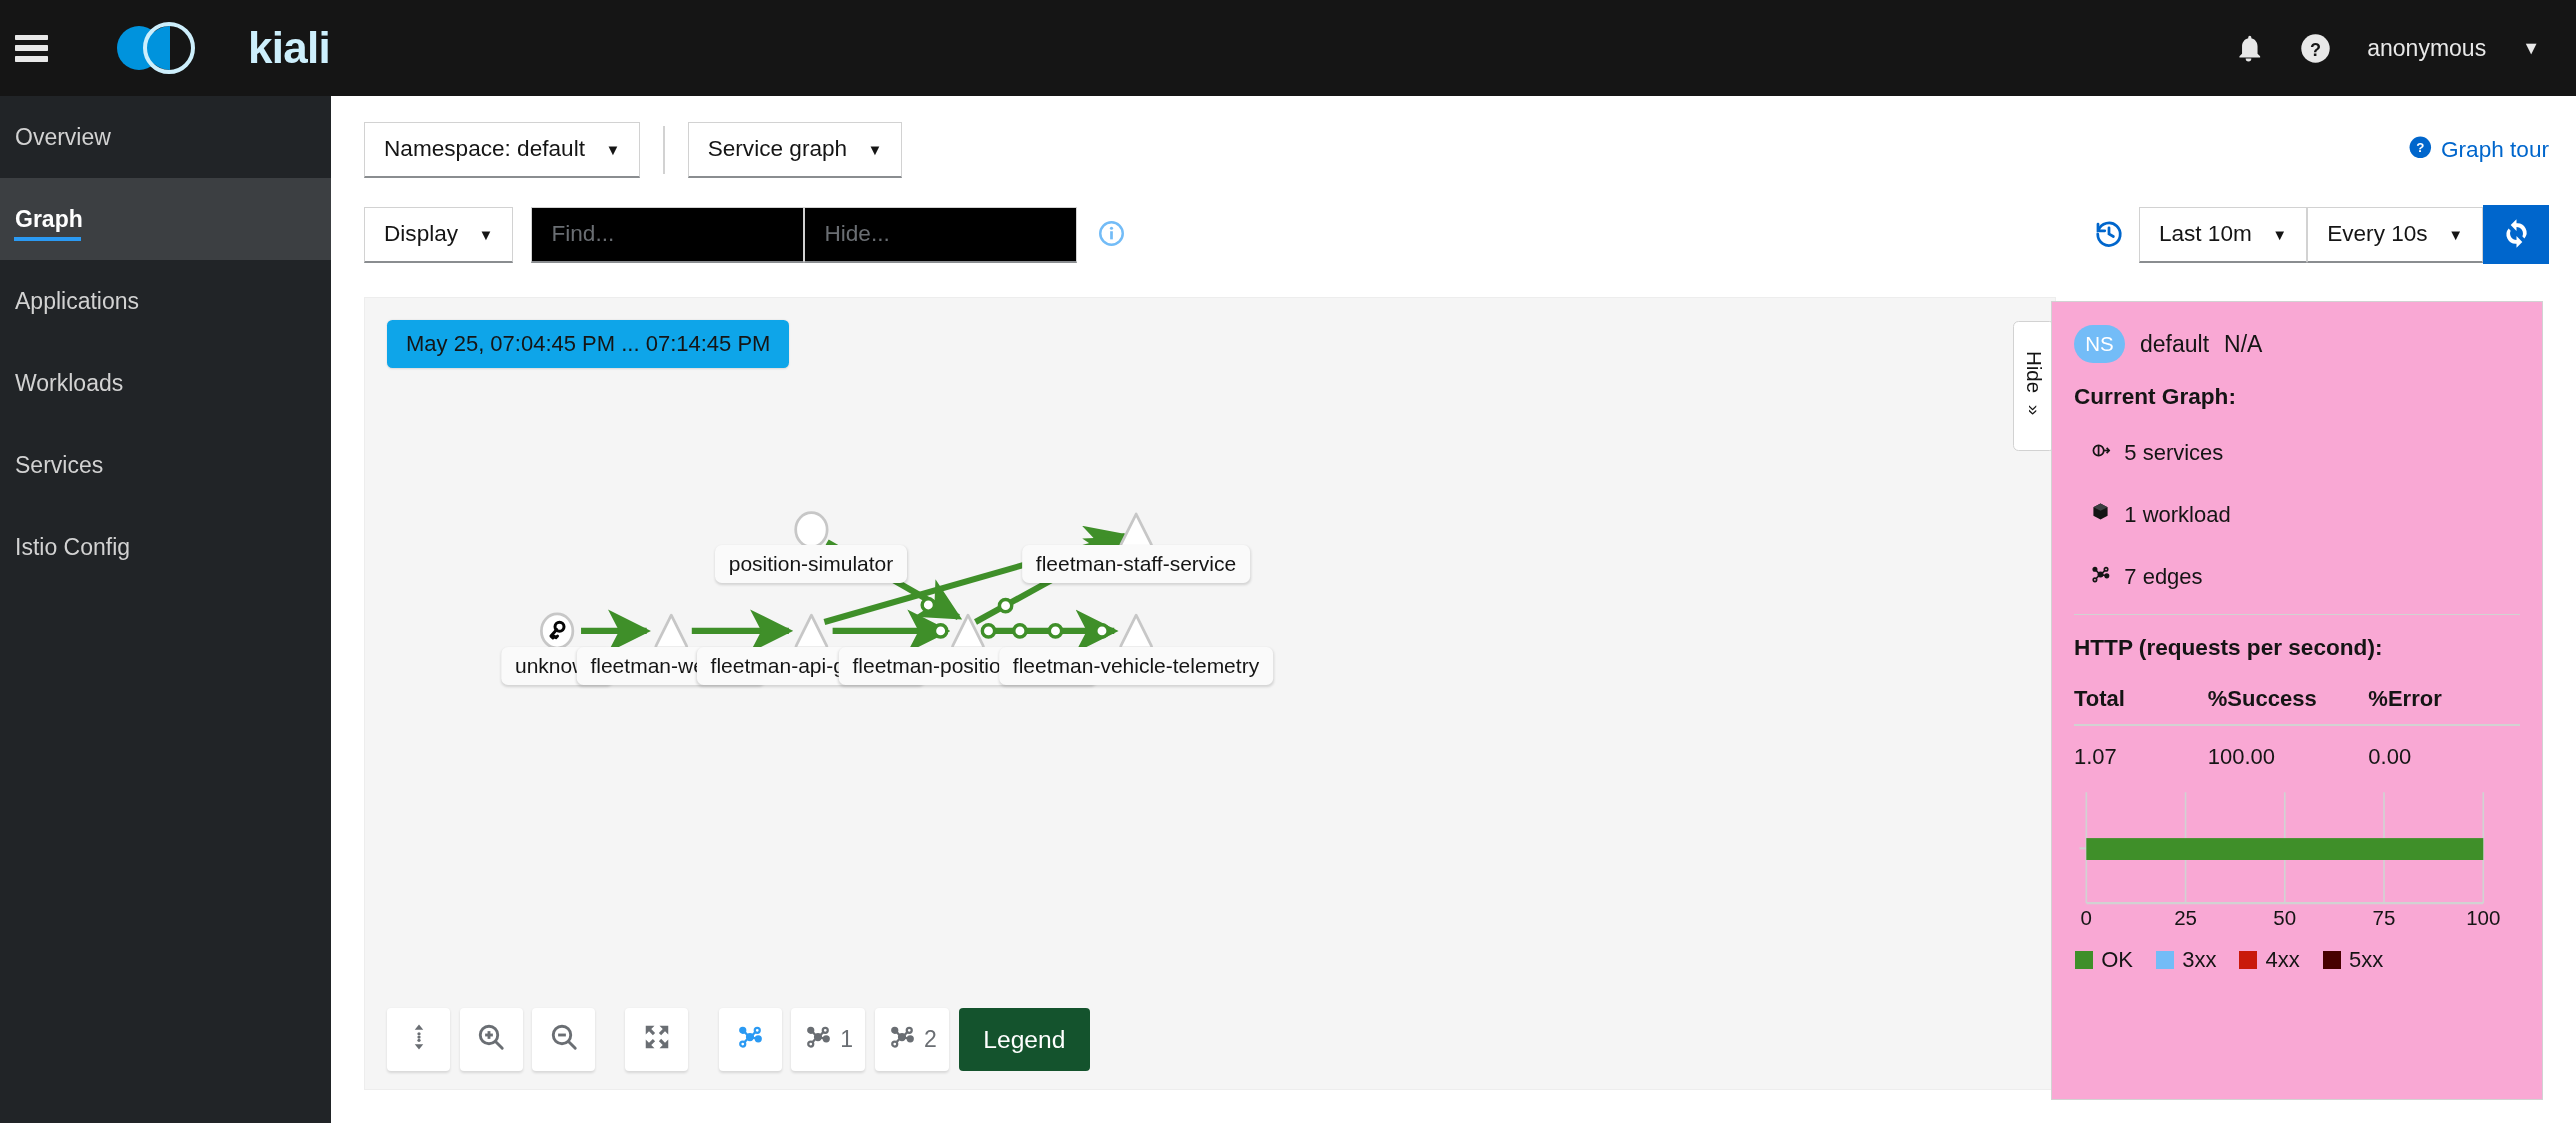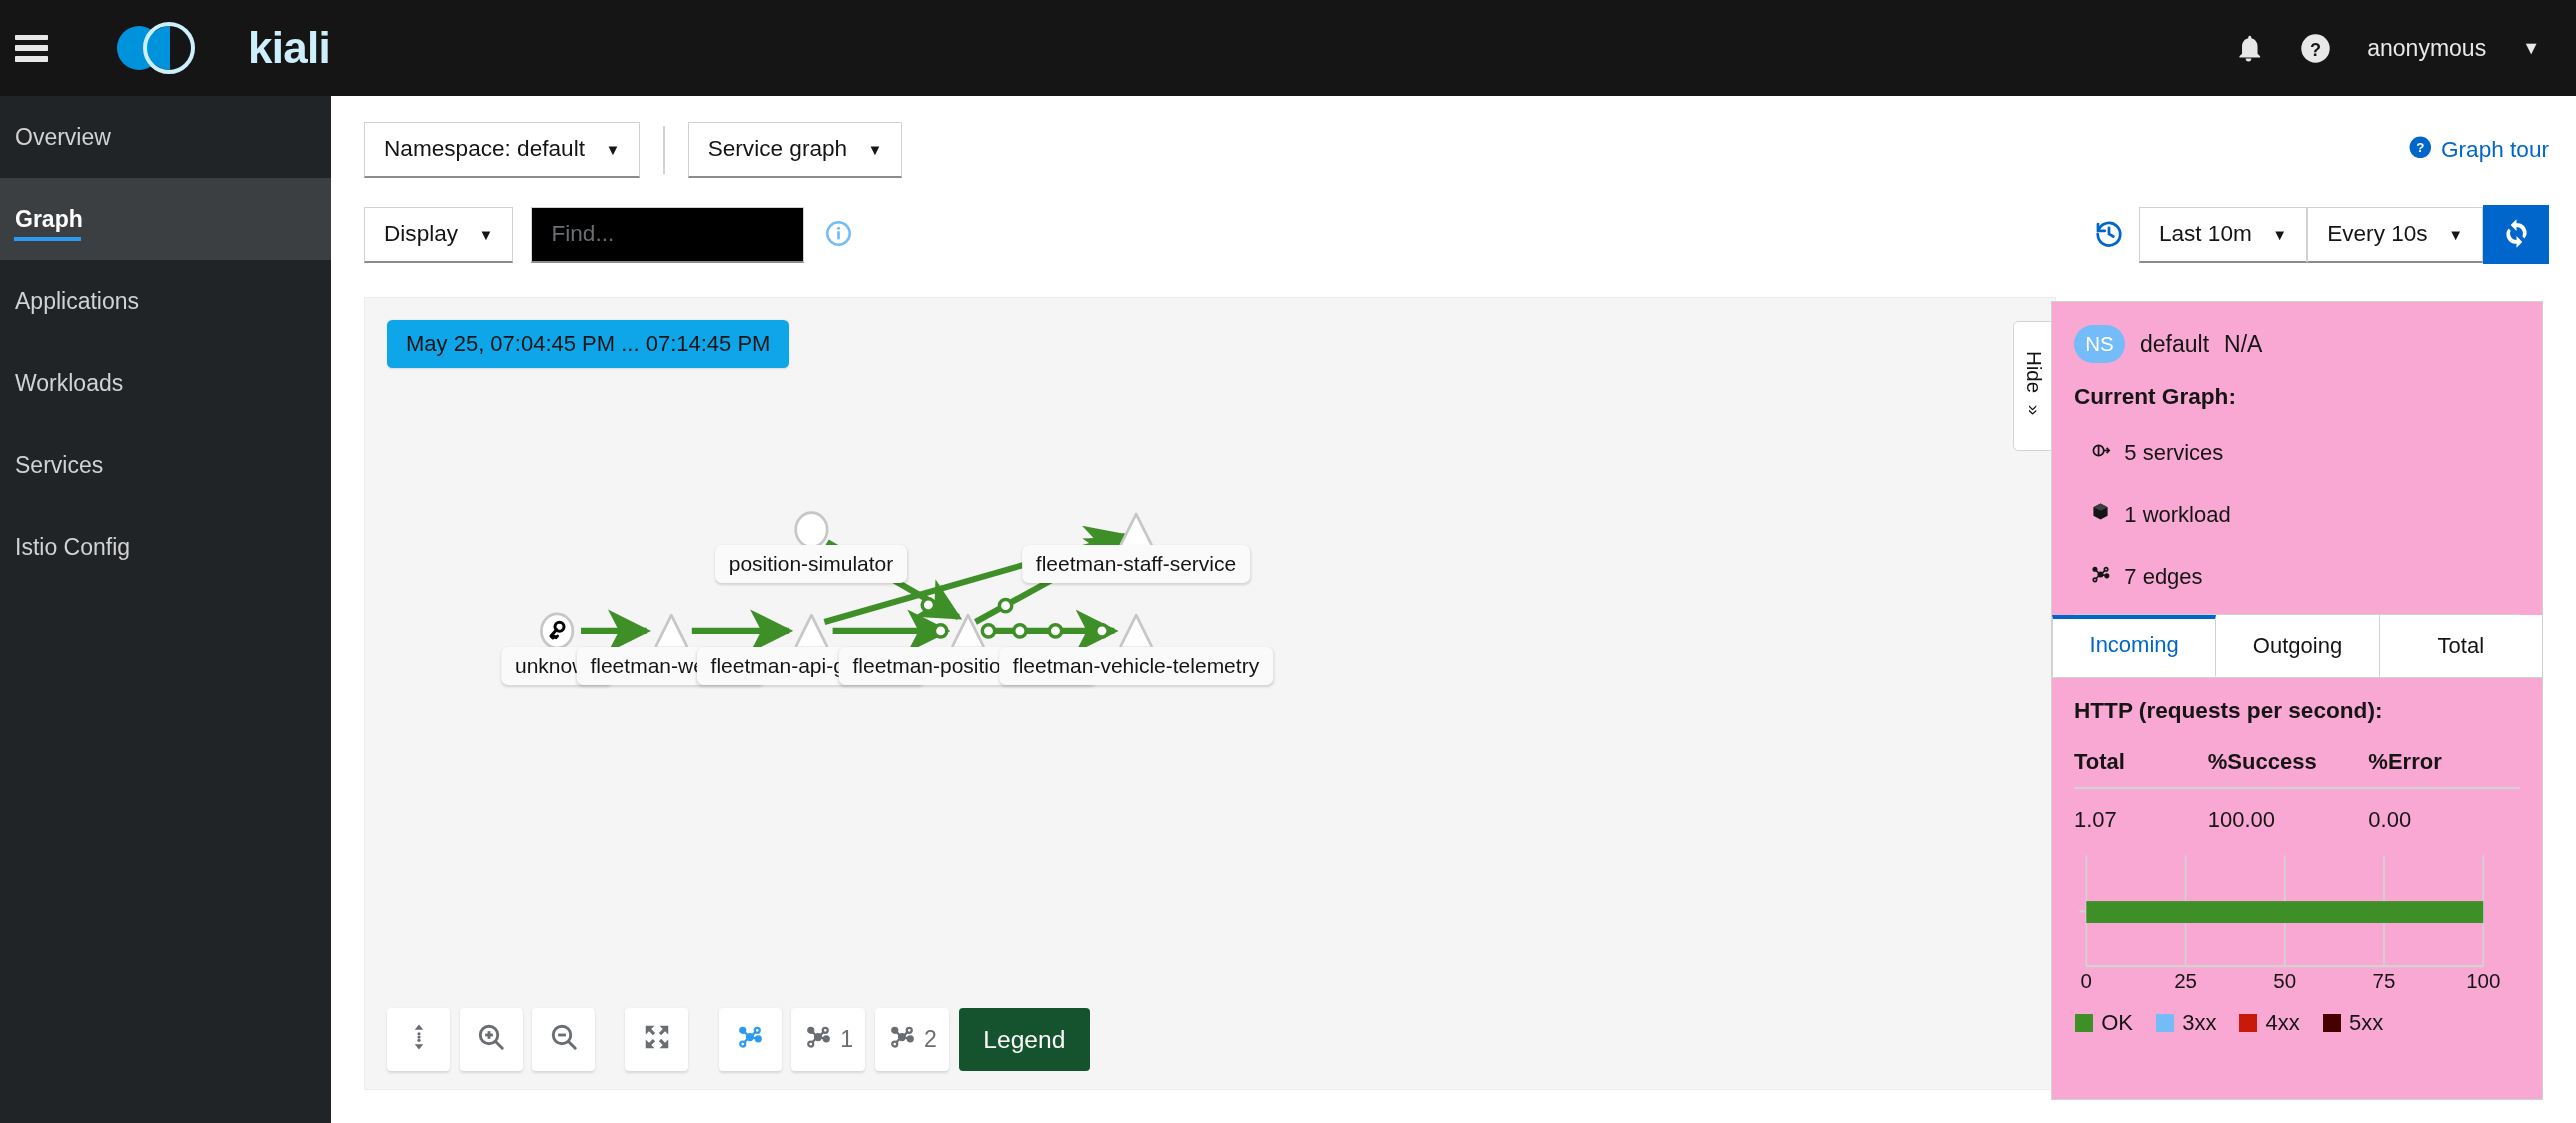--- a/index.html
+++ b/index.html
@@ -208,20 +208,23 @@
   </div>
 
   <div id="toolbar-row2">
     <div class="pf-select">
       <span>Display</span>
       <span class="pf-caret">▼</span>
     </div>
     <div class="pf-input" id="find-input">
       <span>Find...</span>
     </div>
+    <div class="pf-input" id="hide-input">
+      <span>Hide...</span>
+    </div>
     <div id="info-icon">
       <svg width="27" height="27" viewBox="0 0 24 24">
           <circle cx="12" cy="12" r="10" fill="none" stroke="#73bcf7" stroke-width="2.2"></circle>
           <circle cx="12" cy="7.3" r="1.4" fill="#73bcf7"></circle>
           <rect x="10.8" y="10" width="2.4" height="7.2" fill="#73bcf7"></rect>
         </svg>
     </div>
     <div id="time-controls">
       <div id="history-icon">
         <svg width="30" height="30" viewBox="0 0 24 24" fill="none" stroke="#06c" stroke-width="2.2" stroke-linecap="round">
@@ -454,31 +457,20 @@
             <line x1="14" y1="10.4" x2="16.2" y2="8.2"></line>
           <line x1="10" y1="13.6" x2="7.8" y2="15.8"></line>
             <line x1="14.3" y1="12.6" x2="16.7" y2="13.1"></line>
         </svg>
       </span>
       <span>7 edges</span>
     </div>
     <div id="sp-divider"></div>
   </div>
 
-  <div id="sp-tabs">
-    <div class="sp-tab active">
-      <span>Incoming</span>
-    </div>
-    <div class="sp-tab">
-      <span>Outgoing</span>
-    </div>
-    <div class="sp-tab">
-      <span>Total</span>
-    </div>
-  </div>
 
   <div id="sp-http-title">HTTP (requests per second):</div>
 
   <div id="sp-table">
     <table>
       <thead>
         <tr>
           <th style="width:30%">Total</th>
           <th style="width:36%">%Success</th>
           <th>%Error</th>

